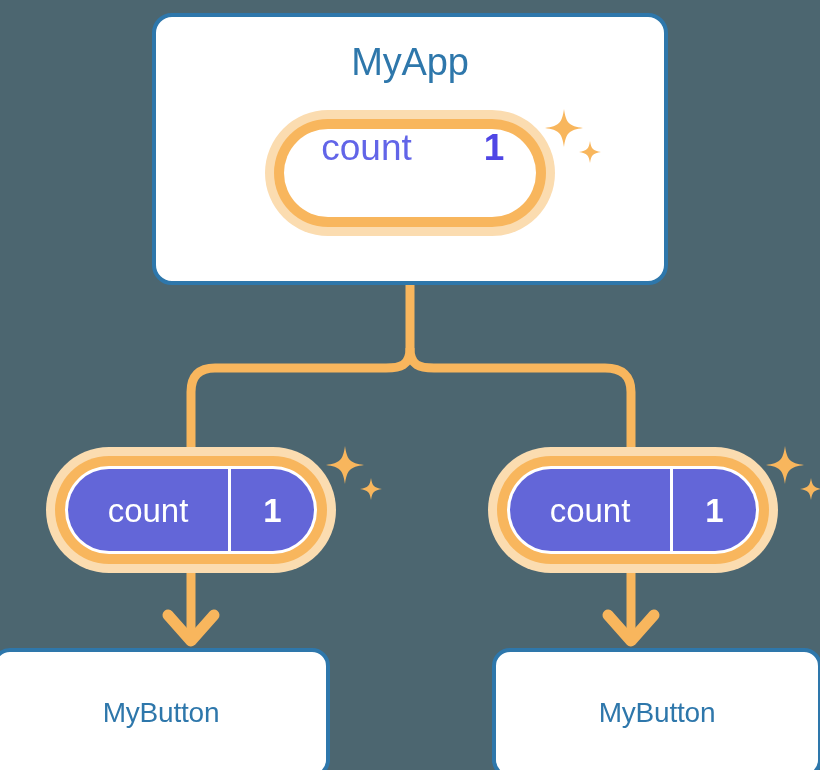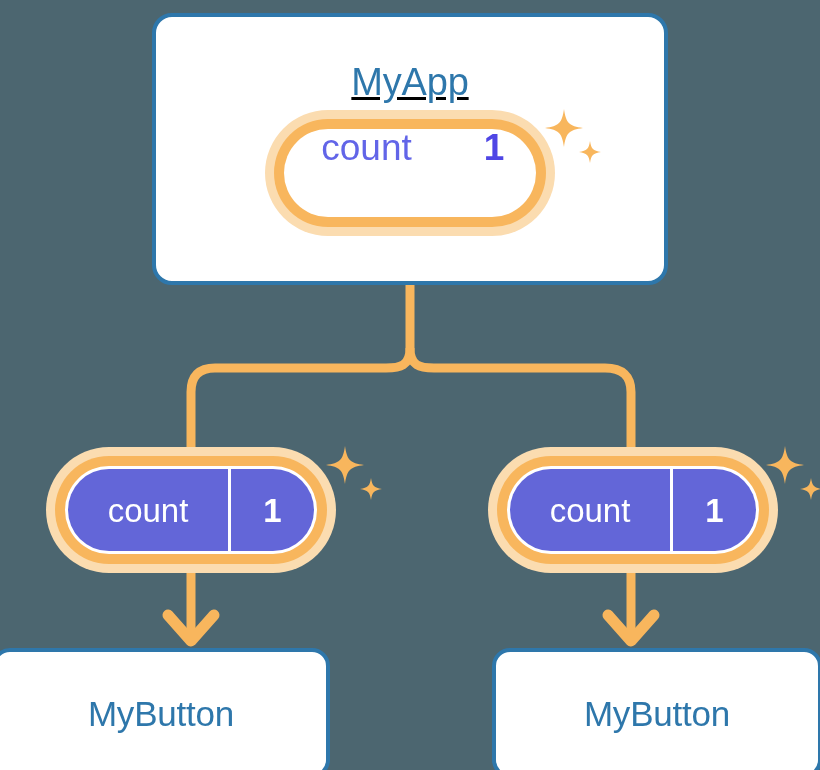--- a/index.html
+++ b/index.html
@@ -37,36 +37,35 @@
     border: 4px solid #2e77ab;
     border-radius: 18px;
     box-sizing: border-box;
     display: flex;
     align-items: center;
     justify-content: center;
     flex-direction: column;
   }
   .card-title {
     color: #2e77ab;
-    font-size: 35px;
+    font-size: 28px;
     font-weight: 500;
     letter-spacing: -0.2px;
     line-height: 1;
     white-space: nowrap;
   }
 
   #card-myapp {
     left: 152px;
     top: 13px;
     width: 516px;
     height: 272px;
     border-radius: 20px;
     justify-content: flex-start;
-    padding-top: 46px;
-    text-decoration: underline;
+    padding-top: 26px;
   }
   #card-myapp .card-title {
     font-size: 38px;
   }
 
   #card-button-left {
     left: -8px;
     top: 648px;
     width: 338px;
     height: 130px;

